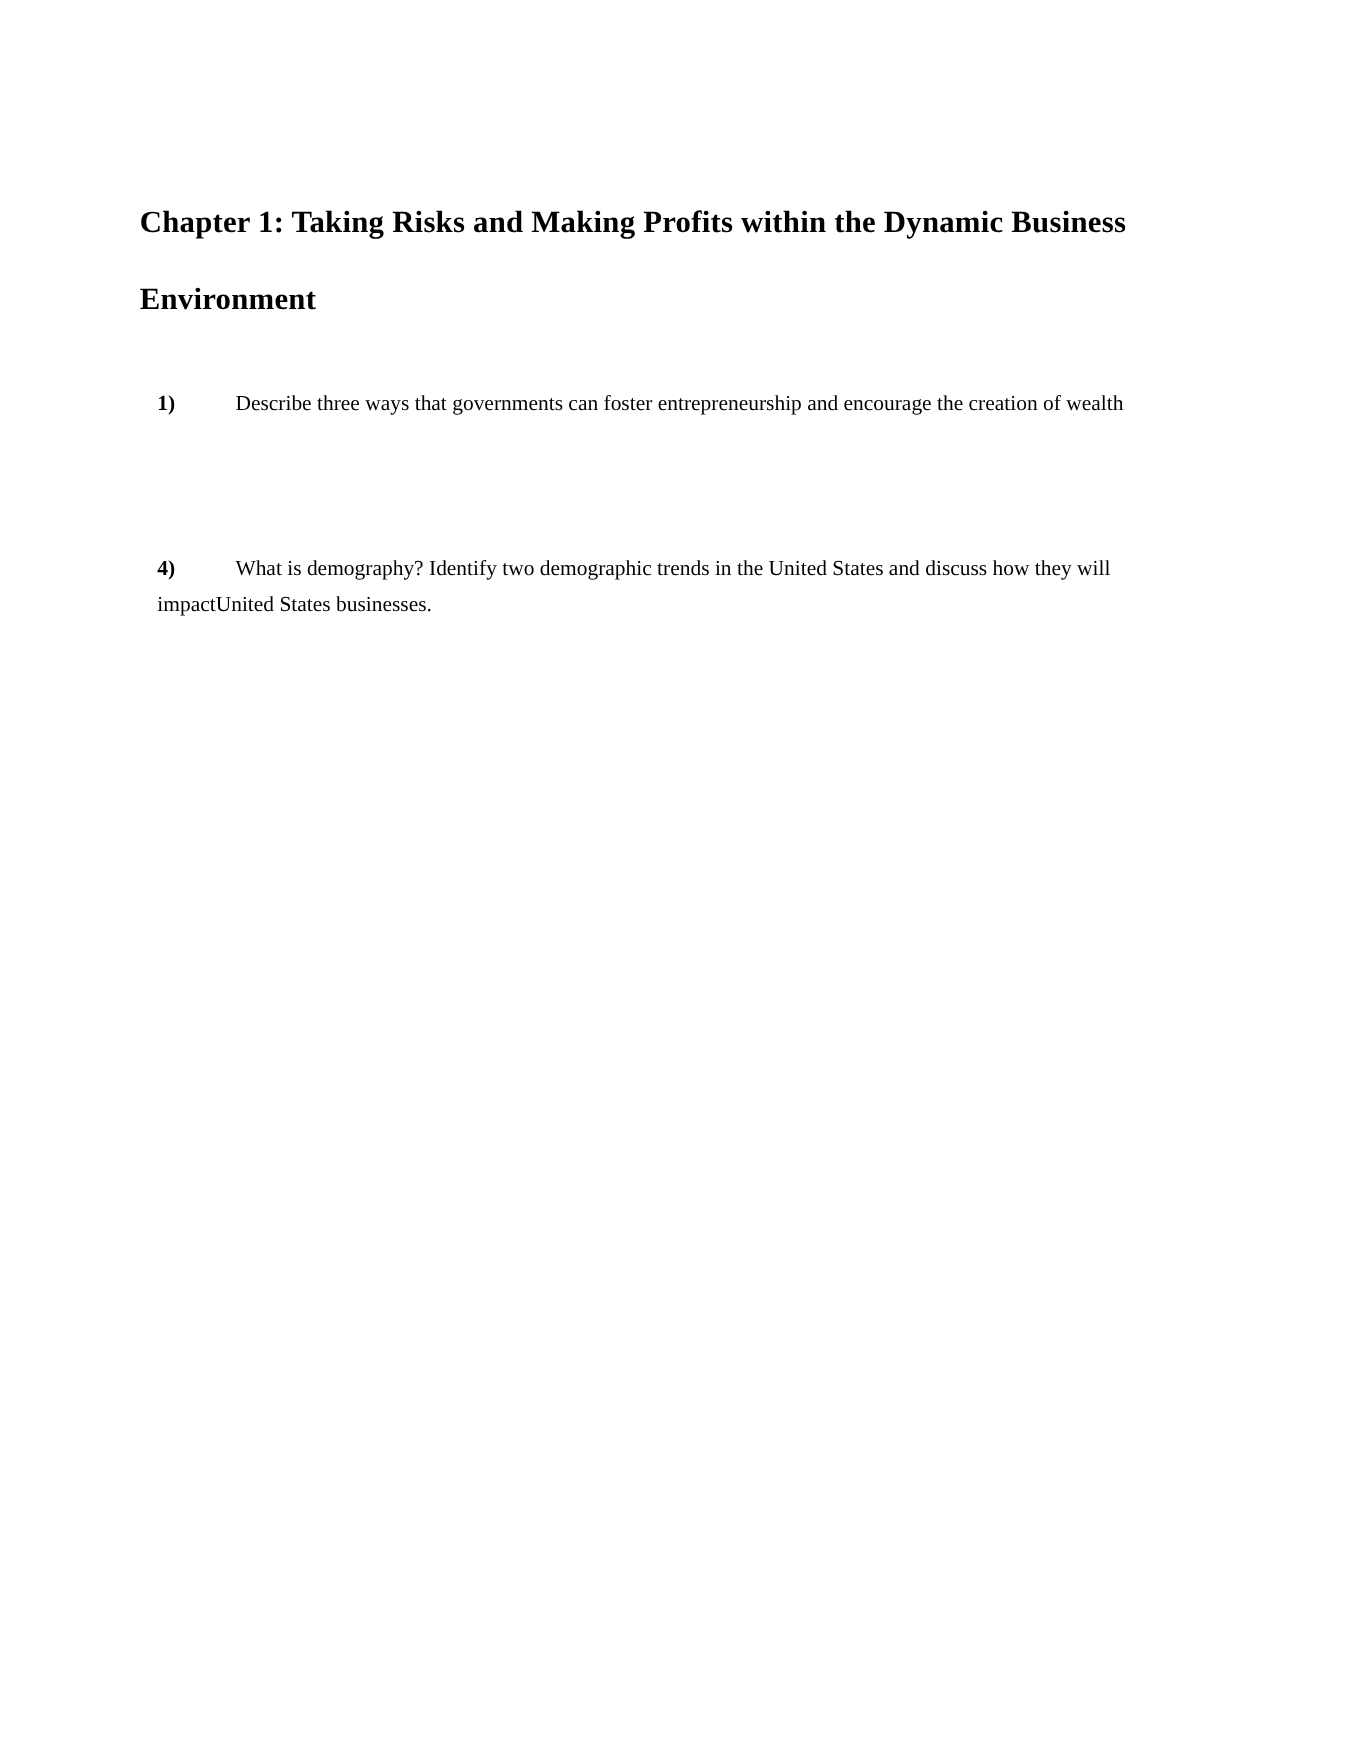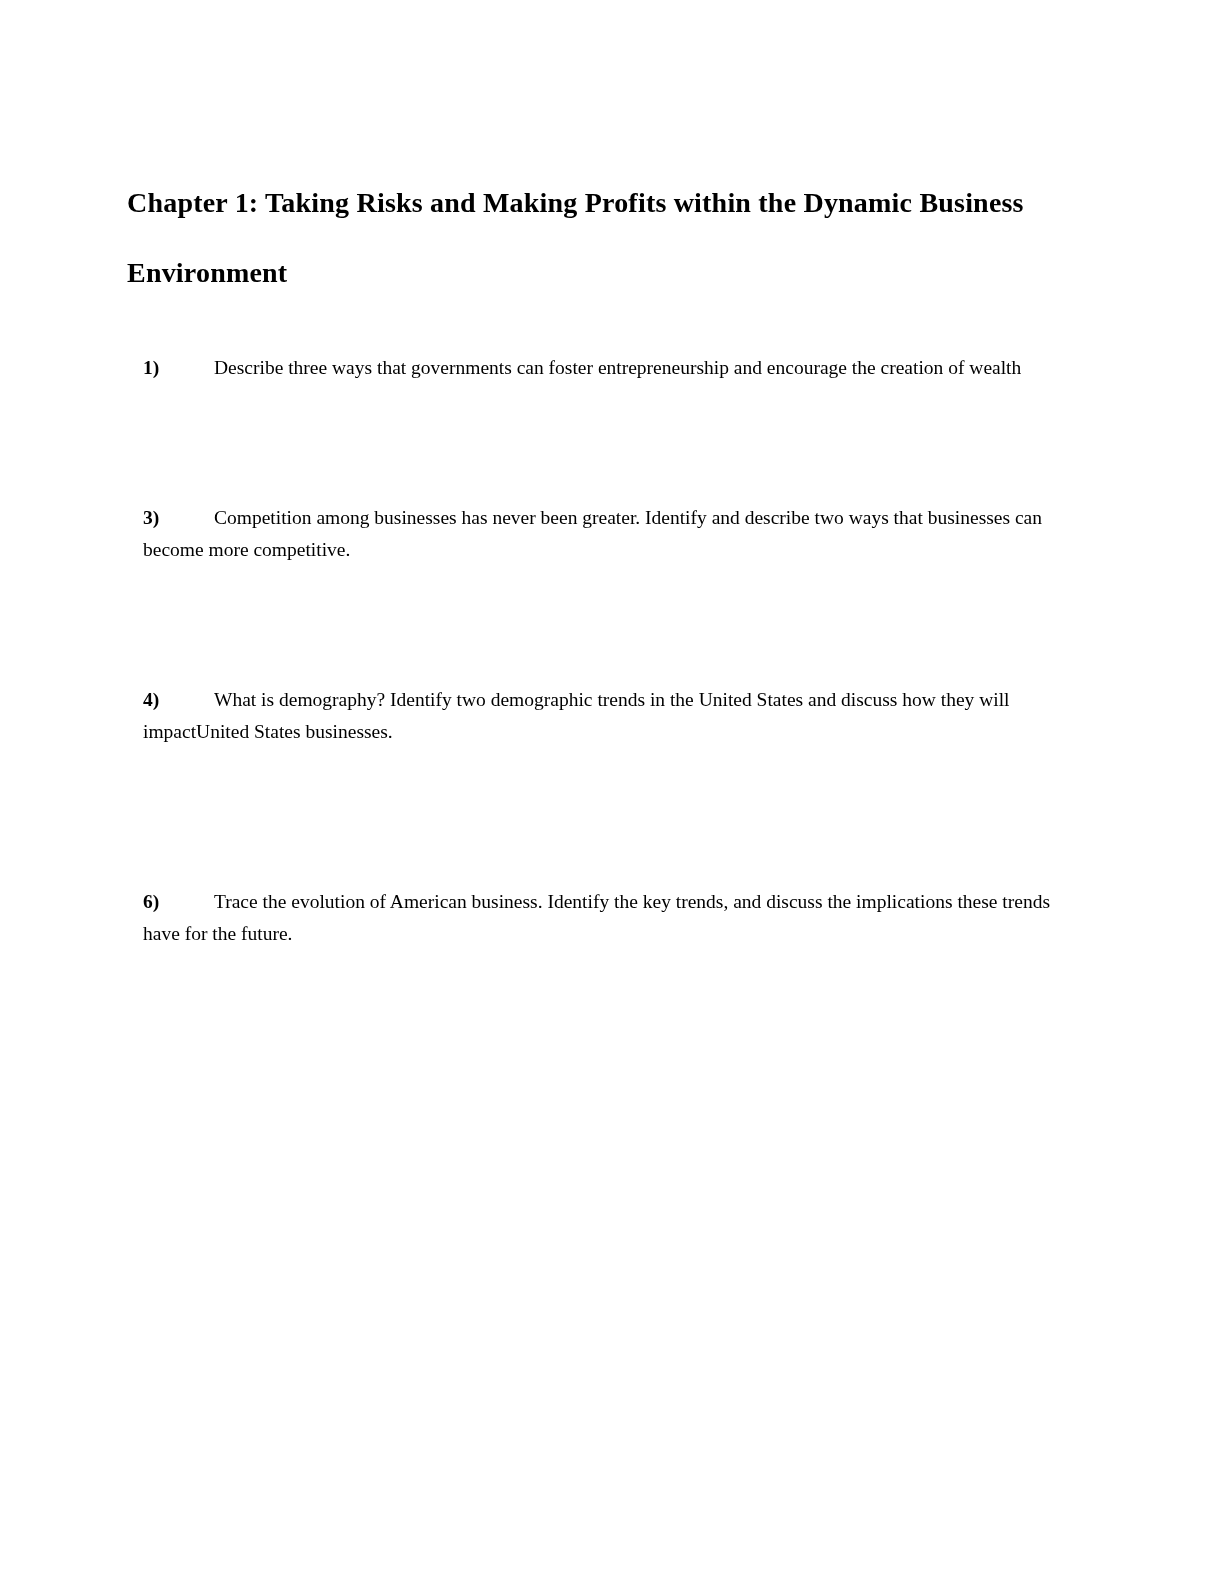--- a/index.html
+++ b/index.html
@@ -47,22 +47,20 @@
 
 <div class="page">
 
   <h1 class="doc-title">Chapter 1: Taking Risks and Making Profits within the Dynamic Business Environment</h1>
 
   <div class="questions">
 
     <p class="q"><span class="qnum">1)</span><span>Describe three ways that governments can foster entrepreneurship and encourage the creation of wealth</span></p>
 
 
-    <p class="q"><span class="qnum">3)</span><span>Competition among businesses has never been greater. Identify and describe two ways that businesses can become more competitive.</span></p>
 
     <p class="q"><span class="qnum">4)</span><span>What is demography? Identify two demographic trends in the United States and discuss how they will impactUnited States businesses.</span></p>
 
 
-    <p class="q"><span class="qnum">6)</span><span>Trace the evolution of American business. Identify the key trends, and discuss the implications these trends have for the future.</span></p>
 
   </div>
 
 </div>
 
 </body></html>

